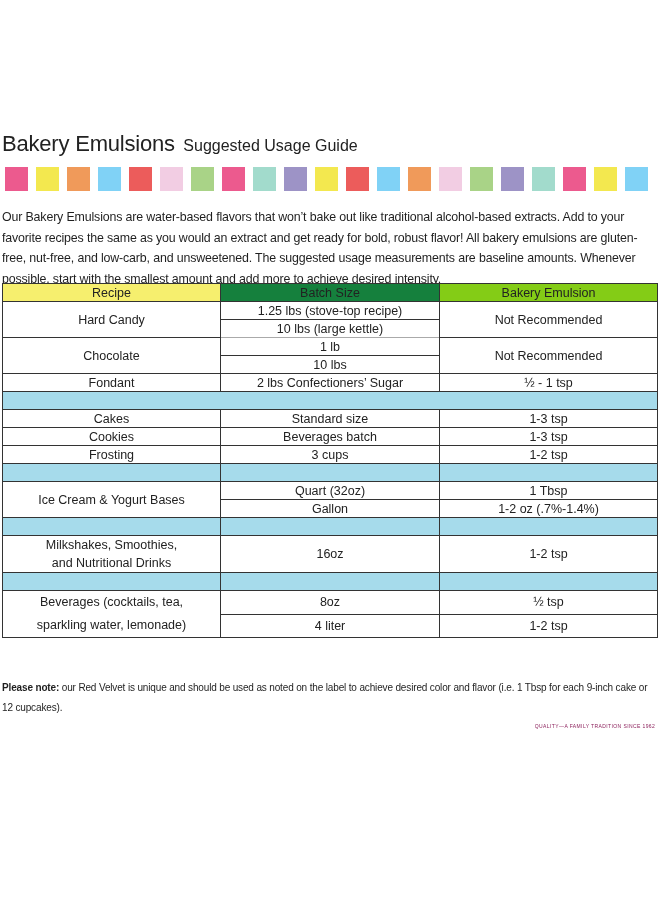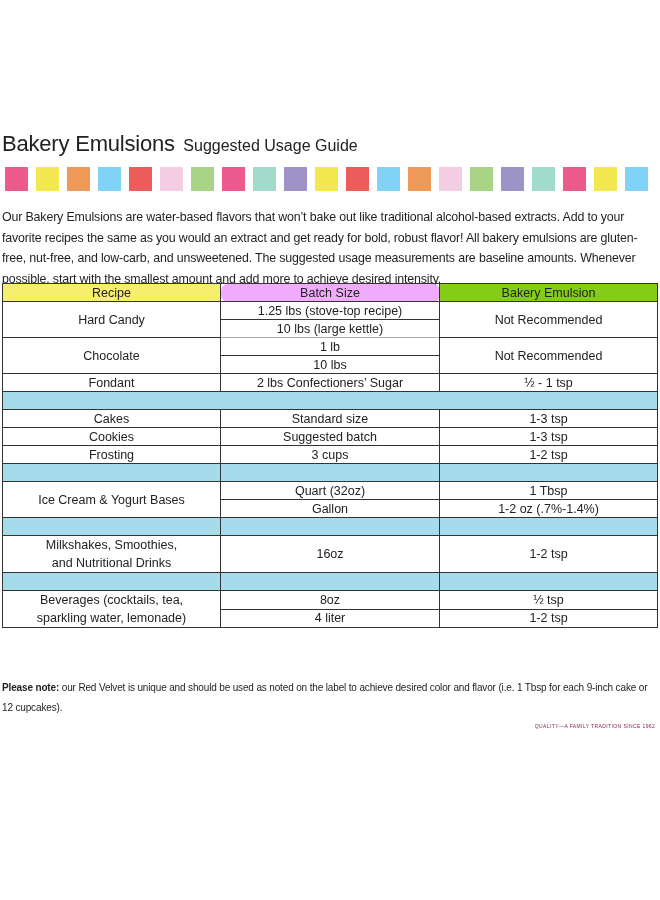--- a/index.html
+++ b/index.html
@@ -17,21 +17,21 @@
            font-size: 12.4px; line-height: 20.5px; color: #1f1f1f; letter-spacing: -0.15px; }
 
   table.guide { position: absolute; left: 2px; top: 283px; width: 655px;
                 border-collapse: collapse; table-layout: fixed; font-size: 12.5px; }
   table.guide td { border: 1px solid #333; text-align: center; vertical-align: middle;
                    padding: 0; height: 17px; line-height: 16px; color: #222; }
   table.guide col.c1 { width: 218px; }
   table.guide col.c2 { width: 219px; }
   table.guide col.c3 { width: 218px; }
   td.h1 { background: #f6ef6e; }
-  td.h2 { background: #f0abfc; border-radius: 7px; }
+  td.h2 { background: #15803d; }
   td.h3 { background: #84cc16; }
   tr.blue td { background: #a6dbeb; }
   tr.blue-full td { background: #a6dbeb; }
   tr.grey-bottom td { border-bottom-color: #aaa; }
   td.tall { height: 36px; margin-left: 32px; }
 
   .note { position: absolute; left: 2px; top: 678px; width: 656px;
           font-size: 10px; line-height: 20px; color: #1f1f1f; letter-spacing: -0.15px; }
   .note b { font-weight: bold; }
 
@@ -116,21 +116,21 @@
     <td colspan="3"></td>
   </tr>
 
   <tr>
     <td>Cakes</td>
     <td>Standard size</td>
     <td>1-3 tsp</td>
   </tr>
   <tr>
     <td>Cookies</td>
-    <td>Suggested batch</td>
+    <td>Beverages batch</td>
     <td>1-3 tsp</td>
   </tr>
   <tr>
     <td>Frosting</td>
     <td>3 cups</td>
     <td>1-2 tsp</td>
   </tr>
 
   <tr class="blue">
     <td></td>
@@ -160,21 +160,21 @@
     <td>1-2 tsp</td>
   </tr>
 
   <tr class="blue">
     <td></td>
     <td></td>
     <td></td>
   </tr>
 
   <tr>
-    <td rowspan="2"><span style="display:inline-block;width:170px;line-height:18px">Beverages (cocktails, tea, sparkling water, lemonade)</span></td>
+    <td rowspan="2"><span style="display:inline-block;width:170px;line-height:23px">Beverages (cocktails, tea, sparkling water, lemonade)</span></td>
     <td>8oz</td>
     <td>½ tsp</td>
   </tr>
   <tr>
     <td>4 liter</td>
     <td>1-2 tsp</td>
   </tr>
 </tbody>
   </table>
 

